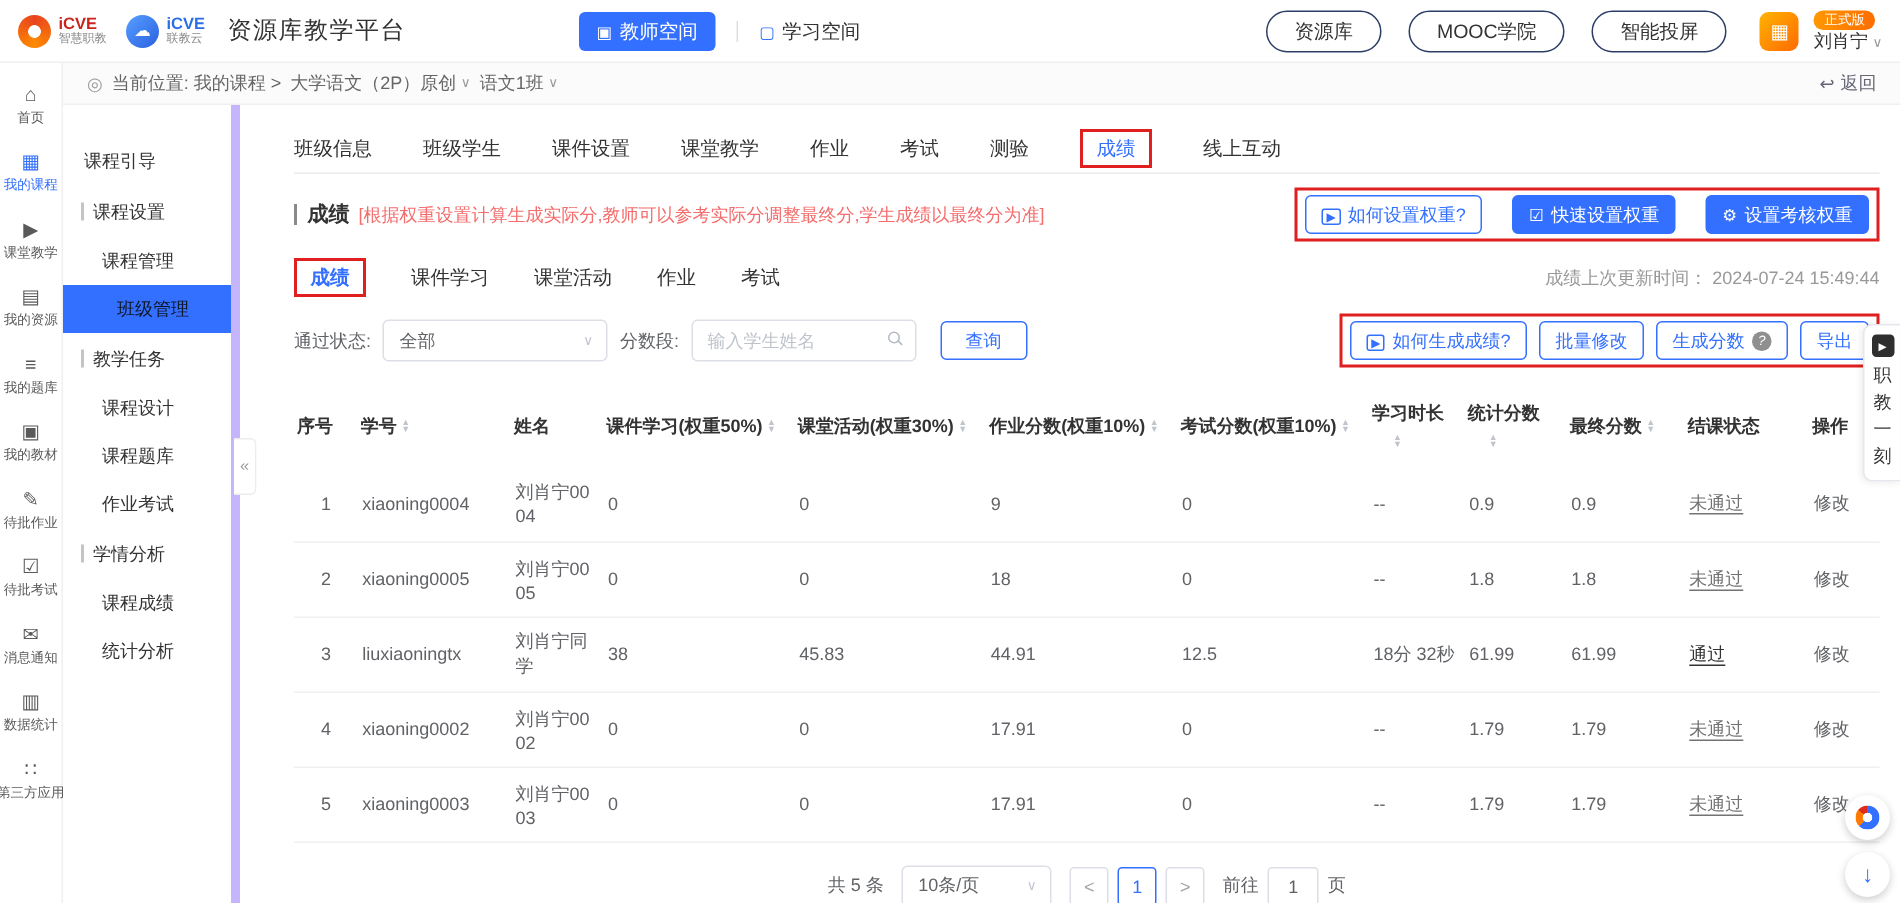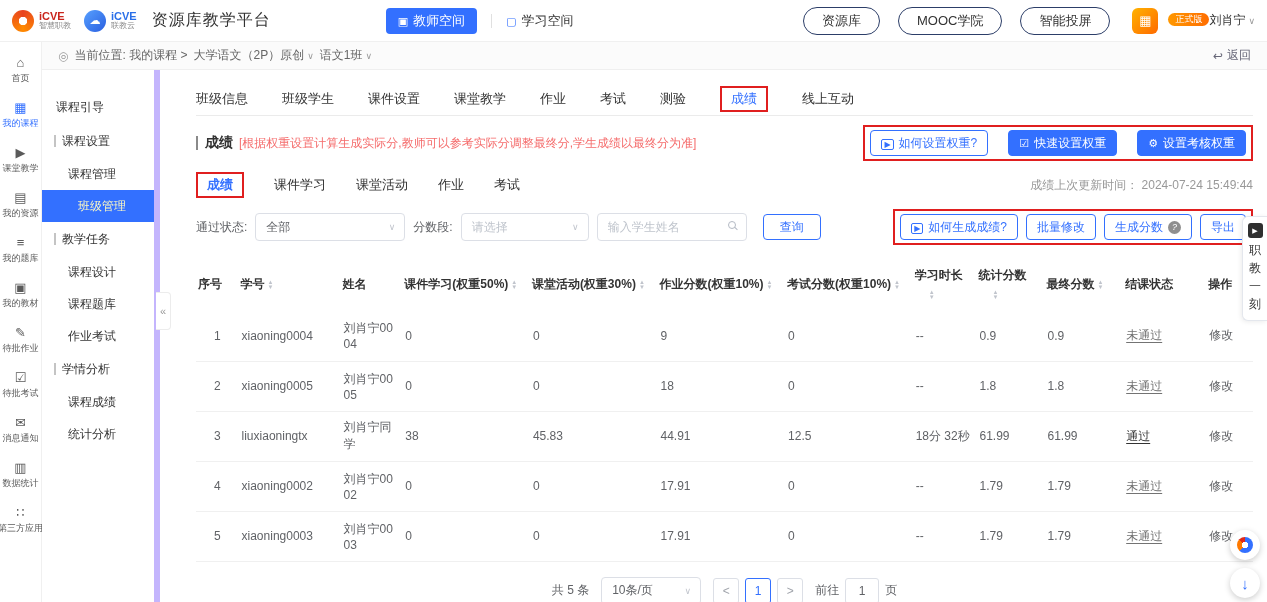--- a/index.html
+++ b/index.html
@@ -27,21 +27,21 @@
   .ic-sqw::before { content:"▣"; font-size:11px; }
   .hdiv { width:1px; height:14px; background:#e0e0e0; }
   .nav-student { color:#333; font-size:13px; display:flex; align-items:center; gap:5px; cursor:pointer; }
   .ic-sqg::before { content:"▢"; font-size:11px; color:#3370ff; }
   .pills { display:flex; gap:18px; margin-left:auto; margin-right:22px; }
   .pill { border:1px solid #2c3e68; color:#333; font-size:13px; padding:4px 18px; border-radius:15px;
     background:#fff; cursor:pointer; white-space:nowrap; }
   .appic { width:26px; height:26px; border-radius:6px; background:linear-gradient(135deg,#ffb300,#ff6a00);
     display:flex; align-items:center; justify-content:center; color:#fff; font-size:13px; cursor:pointer; }
   .appic::before { content:"▦"; }
-  .userbox { display:flex; align-items:flex-start; margin-left:10px; line-height:1.2; cursor:pointer;text-align:right; }
+  .userbox { display:flex; flex-direction:column; align-items:flex-start; margin-left:10px; line-height:1.2; cursor:pointer;text-align:right; }
   .badge { background:linear-gradient(90deg,#ff9800,#ff6d00); color:#fff; font-size:9px; padding:1px 7px; border-radius:8px; }
   .uname { font-size:12px; color:#333; display:flex; align-items:center; gap:3px; }
   .uname .car::after { content:"∨"; font-size:9px; color:#999; }
 
   
   .rail { position:absolute; top:42px; left:0; bottom:0; width:42px; background:#fff; border-right:1px solid #f0f0f0; z-index:15; padding-top:6px; }
   .rail-item { height:45px; display:flex; flex-direction:column; align-items:center; justify-content:center; gap:3px;
     color:#5a5a5a; cursor:pointer; }
   .rail-item .ric { font-size:13px; line-height:1; }
   .rail-item .rlb { font-size:9px; white-space:nowrap; }
@@ -56,21 +56,21 @@
   .backlink { margin-left:auto; color:#667; cursor:pointer; display:flex; align-items:center; gap:4px; }
   .ic-back::before { content:"↩"; font-size:12px; }
 
   
   .sidemenu { position:absolute; top:70px; left:42px; bottom:0; width:118px; background:#fff;
     border-right:6px solid #c4b5fd; padding-top:20px; z-index:10; }
   .m-top { height:34px; line-height:34px; padding-left:14px; cursor:pointer; }
   .m-sec { height:34px; display:flex; align-items:center; gap:6px; padding-left:12px; color:#333; }
   .m-sec::before { content:""; width:2px; height:12px; background:#c4c4c4; }
   .m-sub { height:32px; line-height:32px; padding-left:26px; cursor:pointer; color:#333; }
-  .m-sub.active { background:#3370ff; color:#fef9c3;padding-left:36px; }
+  .m-sub.active { background:#3370ff; color:#0f172a;padding-left:36px; }
   .collapse-handle { position:absolute; left:156px; top:292px; width:15px; height:38px; background:#fff;
     border:1px solid #ececec; border-left:none; border-radius:0 4px 4px 0; display:flex; align-items:center;
     justify-content:center; color:#999; font-size:11px; cursor:pointer; z-index:12; }
 
   
   .main { position:absolute; top:70px; left:160px; right:0; bottom:0; background:#fff; padding:12px 14px 0 36px; }
 
   .tabs { display:flex; align-items:center; height:34px; border-bottom:1px solid #ebebeb; }
   .tab { margin-right:34px; font-size:13px; color:#333; cursor:pointer; }
   .tab.active { color:#3370ff; }
@@ -322,23 +322,20 @@
     <span class="subtab">考试</span>
     <span class="update-time">成绩上次更新时间： 2024-07-24 15:49:44</span>
   </div>
 
   <div class="filters">
     <span class="flabel">通过状态:</span>
     <span class="select sel-status">
       <span>全部</span>
     </span>
     <span class="flabel">分数段:</span>
-    <span class="select ph sel-range">
-      <span>请选择</span>
-    </span>
     <span class="search-box">
       <input type="text" placeholder="输入学生姓名" style="">
       <i class="mag"></i>
     </span>
     <span class="btn query-btn">查询</span>
     <div class="filter-actions annot-box">
       <span class="btn">
         <i class="ic-play"></i>
         <span>如何生成成绩?</span>
       </span>

